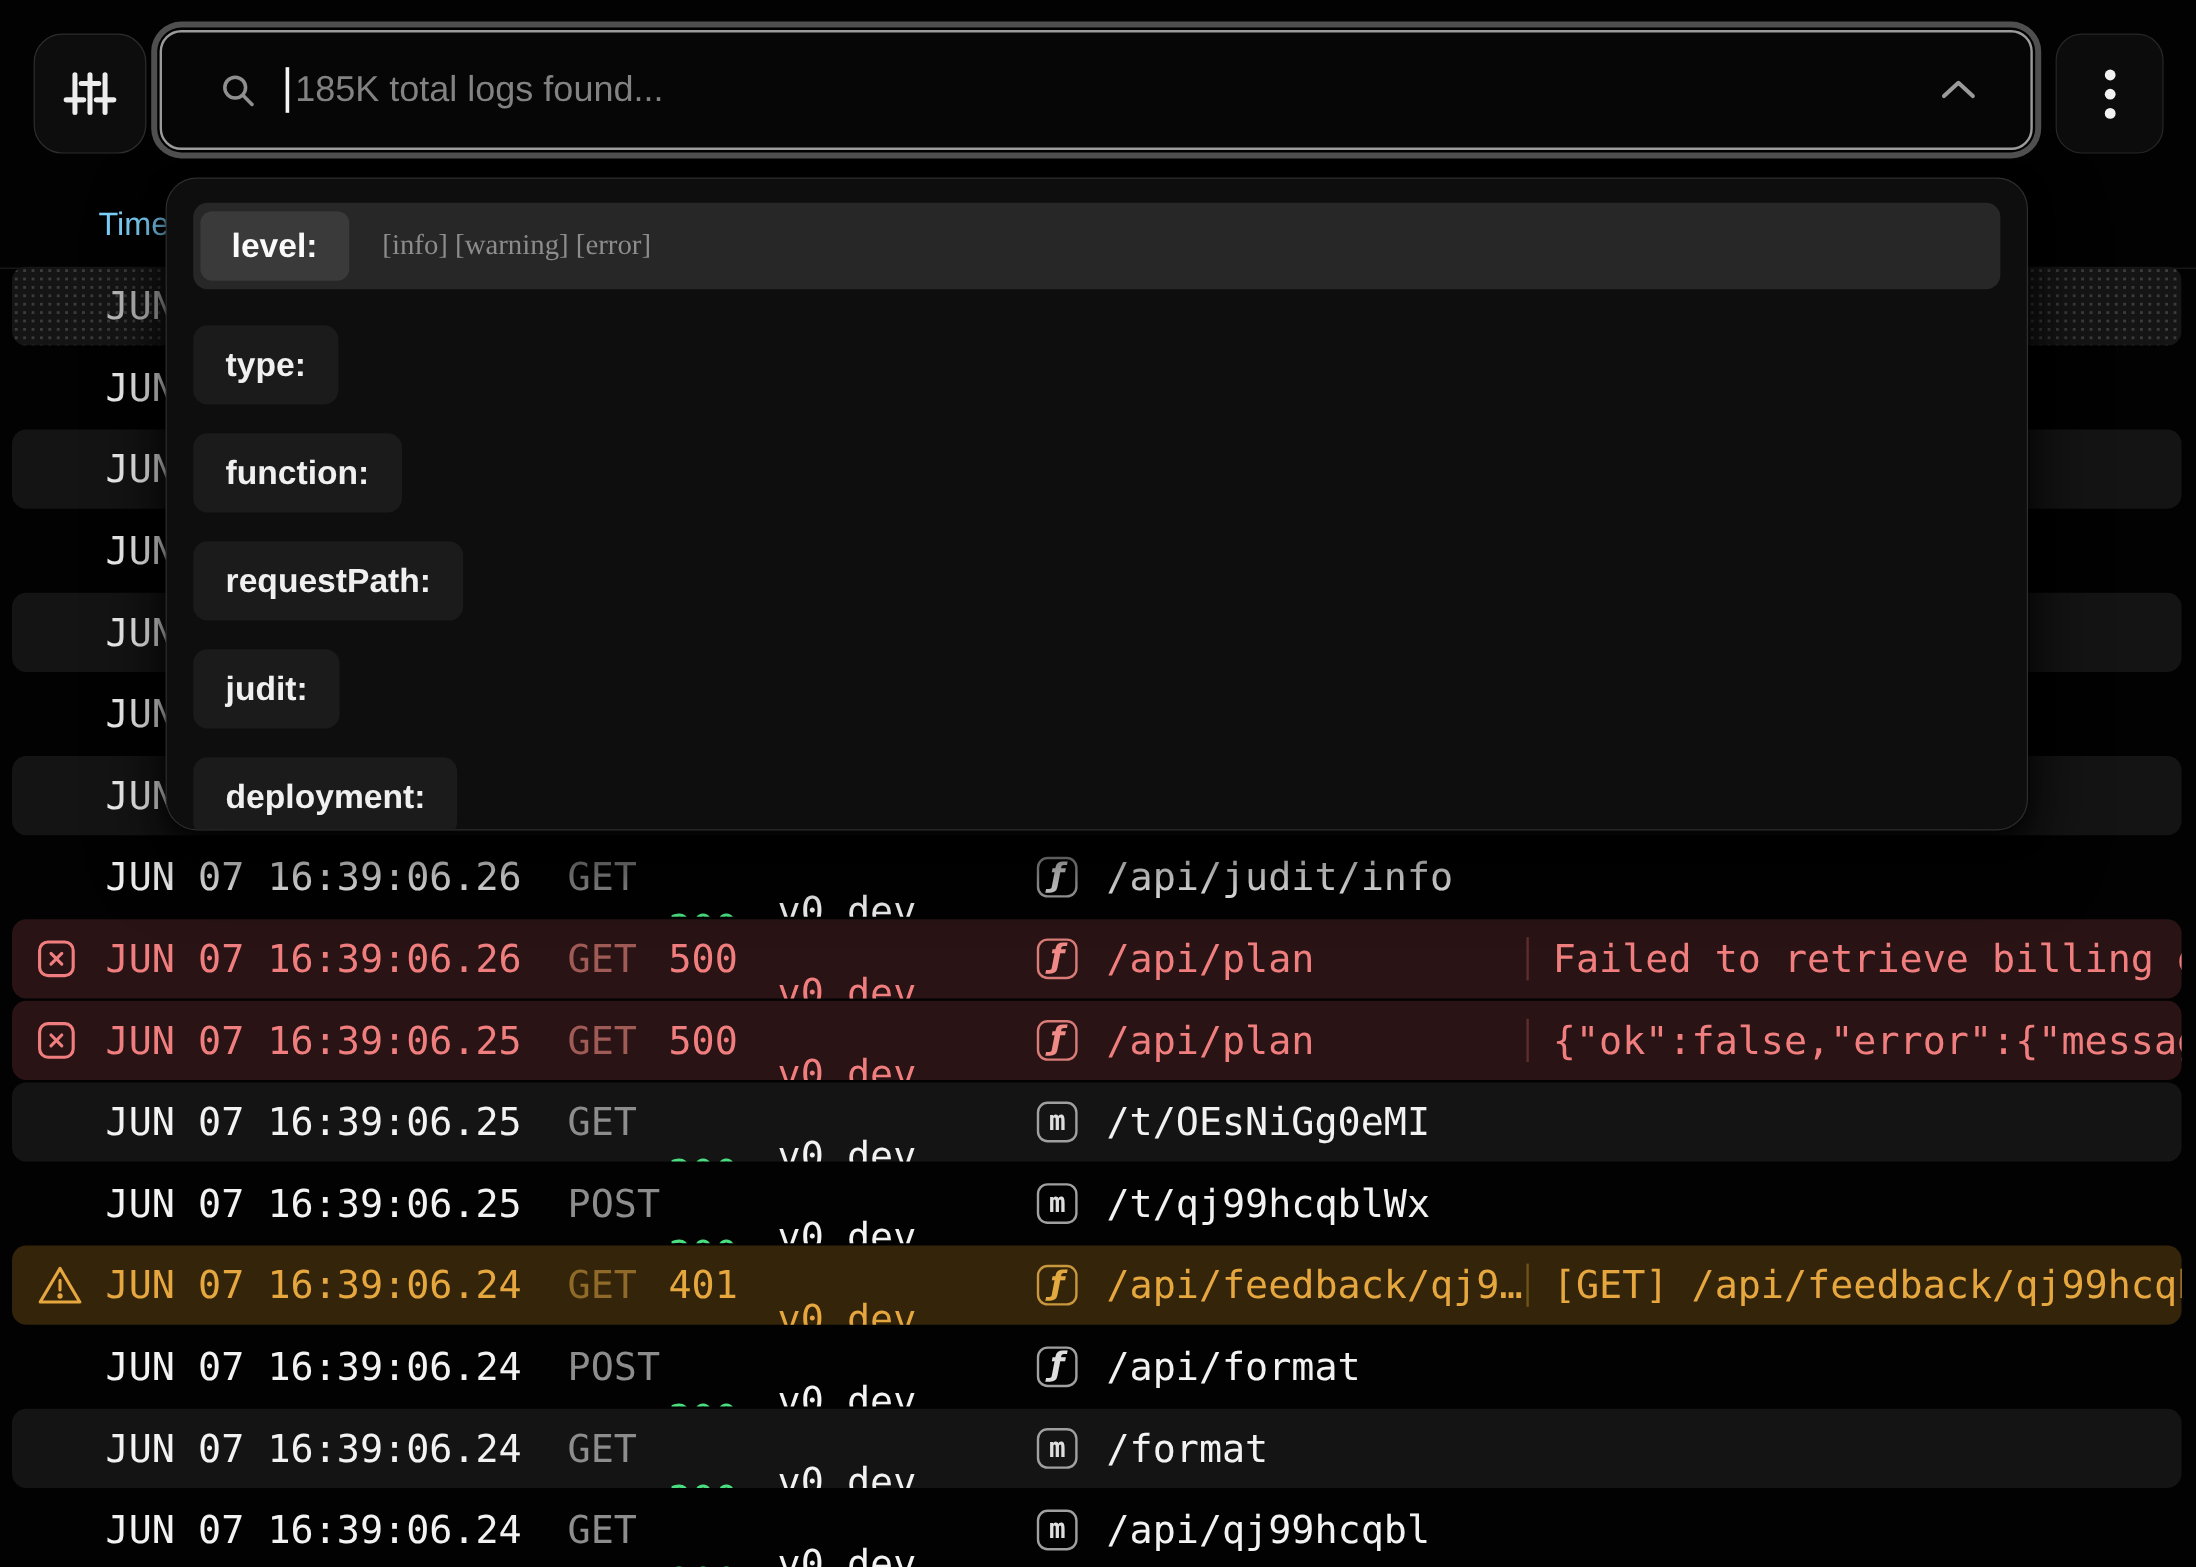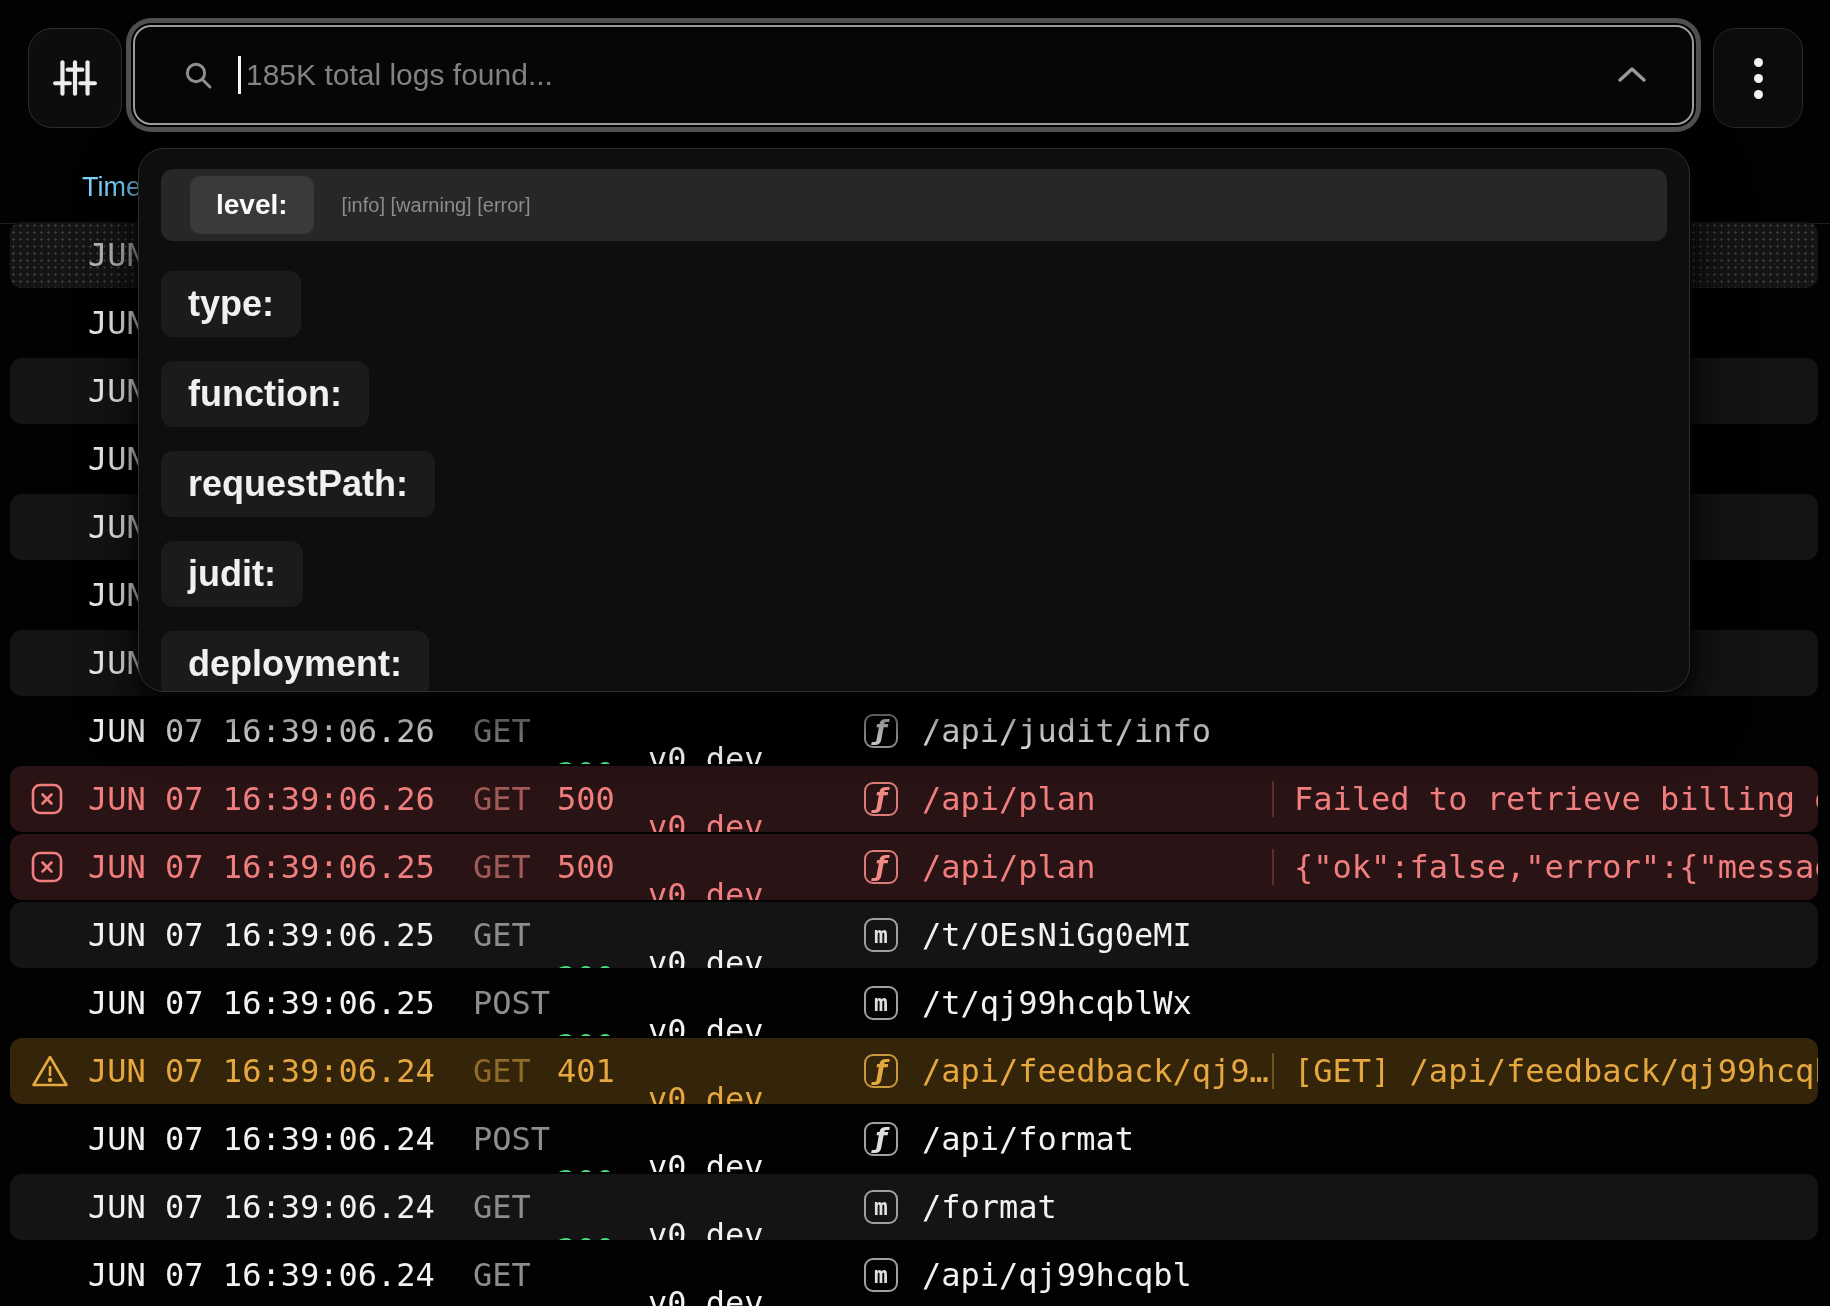--- a/index.html
+++ b/index.html
@@ -95,34 +95,34 @@
 
   
   .filter-menu {
     position:absolute; left:138px; top:148px; width:1552px; height:544px;
     background:#0e0e0e; border:1px solid #2e2e2e; border-radius:26px;
     box-shadow:0 24px 60px rgba(0,0,0,0.8), 0 6px 18px rgba(0,0,0,0.6);
     z-index:10; overflow:hidden; padding:20px 22px;
   }
   .menu-row-active {
     width:100%; height:72px; background:#272727; border-radius:12px;
-    display:flex; align-items:center; padding-left:29px; gap:28px; cursor:pointer;
+    display:flex; align-items:center; padding-left:6px; gap:28px; cursor:pointer;
   }
   .pill {
     display:inline-block; width:fit-content; background:#3a3a3a; border-radius:10px;
     padding:13px 26px; font-size:28px; font-weight:600; color:#fafafa; cursor:pointer;
   }
   .menu-pill {
     display:block; width:fit-content; background:#1b1b1b; border-radius:12px;
-    padding:17px 27px; font-size:36px; font-weight:600; color:#f0f0f0;
+    padding:17px 27px; font-size:28px; font-weight:600; color:#f0f0f0;
     line-height:32px; cursor:pointer;
   }
   .menu-pill { margin-top:24px; }
   .menu-pill.first-after { margin-top:30px; }
-  .hint { font-size:20px; color:#8c8c8c; }
+  .hint { font-size:24px; color:#8c8c8c;font-family:Liberation Serif, serif; }
 
   svg { display:block; }
 </style>
 </head>
 <body>
 
 <div class="table-header">
   <div class="col-time-label">Time</div>
 </div>
 

